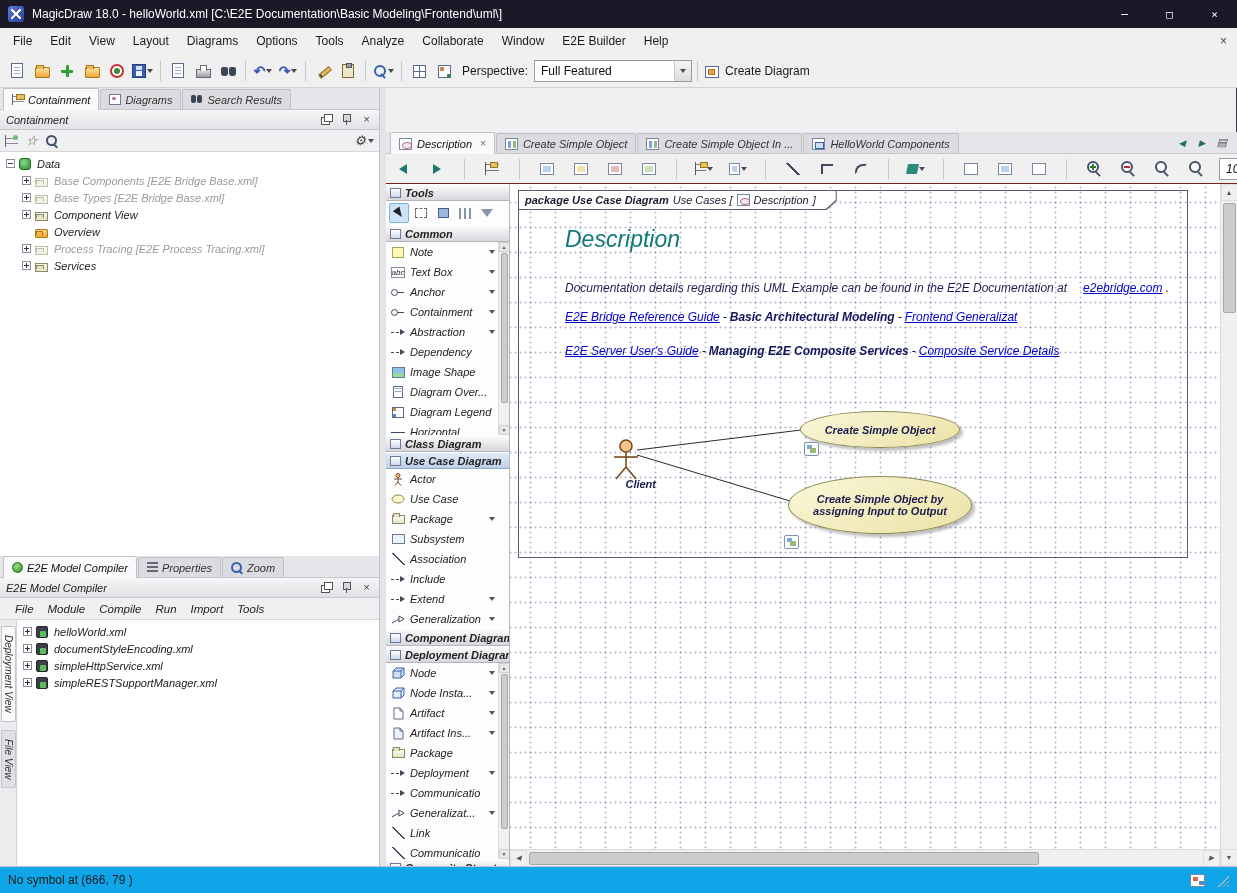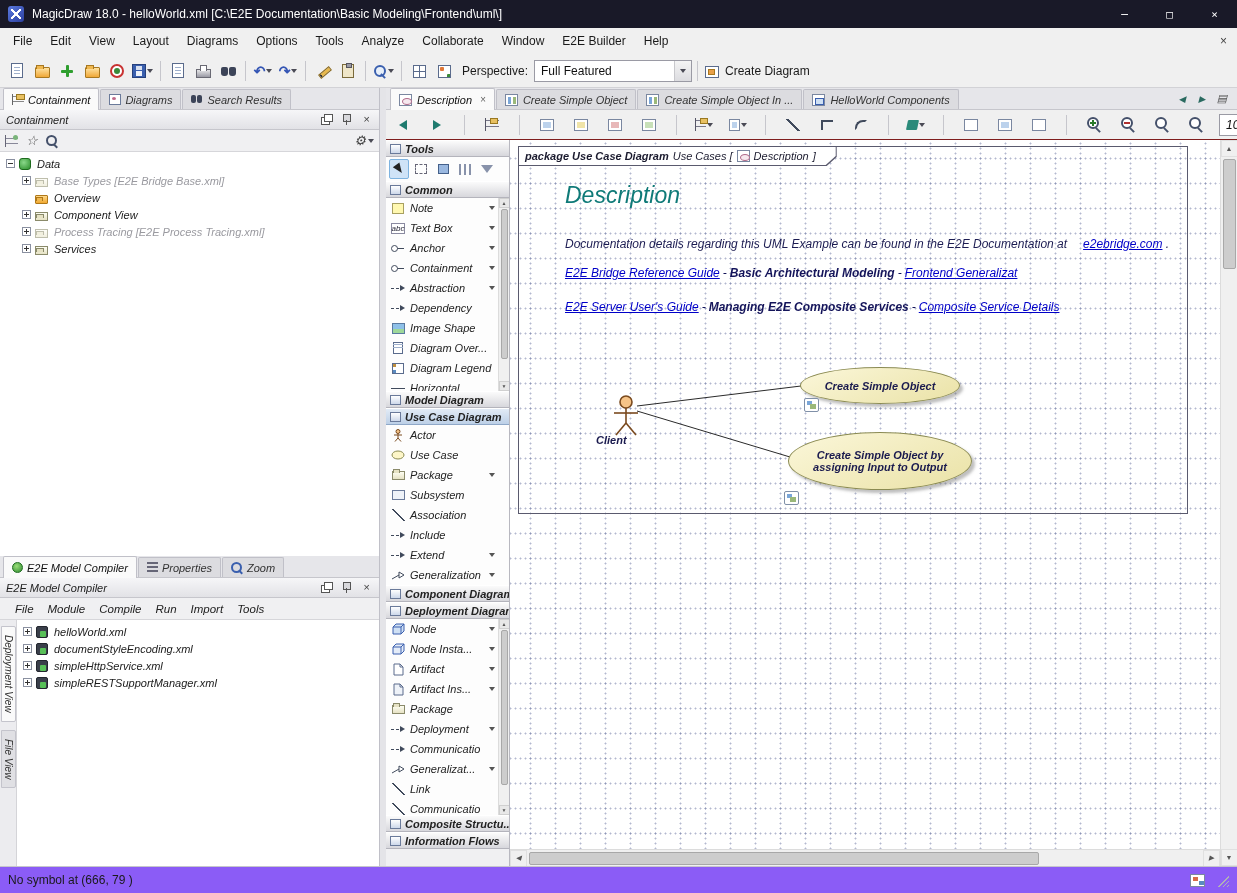--- a/index.html
+++ b/index.html
@@ -63,21 +63,21 @@
   .ic-flow { width:13px; height:13px; margin-top:1px; border:1px solid #5a6b8c; background:
       radial-gradient(circle at 3px 3px,#e07838 2px,transparent 2.5px),
       radial-gradient(circle at 10px 10px,#3a8a3a 2px,transparent 2.5px),#fff; }
   .ic-creatediag { width:14px; height:12px; margin-top:2px; background:#fff; border:1px solid #5a6b8c; }
   .ic-creatediag::after { content:""; position:absolute; left:2px; top:2px; width:5px; height:4px; background:#e8a04a; border:1px solid #a87820; }
 
   
   .body-row { flex:1; display:flex; min-height:0;font-style:italic; }
   .left-col { width:380px; flex:none; display:flex; flex-direction:column; background:#ececef; border-right:1px solid #c0c0c8; }
   .splitter { width:6px; flex:none; background:#e4e4e8; }
-  .right-col { flex:1; display:flex; flex-direction:column; min-width:0; }
+  .right-col { flex:1; display:flex; flex-direction:column; min-width:0;margin-top:44px; }
 
   
   .ptabs { height:22px; flex:none; display:flex; align-items:flex-end; background:#e6e6ea; border-bottom:1px solid #c6c6cc; padding-left:3px; gap:1px; }
   .ptab { height:20px; display:flex; align-items:center; gap:4px; padding:0 8px; font-size:11px; color:#333; background:#dcdce0; border:1px solid #c0c0c8; border-bottom:none; border-radius:2px 2px 0 0; white-space:nowrap; }
   .ptab.active { background:#fafafa; height:22px; margin-bottom:-1px; color:#111; }
 
   .lt-ic { width:12px; height:11px; position:relative; flex:none; }
   .lt-cont { border-left:1px solid #666; background:
       linear-gradient(to bottom,transparent 2px,#888 2px 3px,transparent 3px 7px,#888 7px 8px,transparent 8px); }
   .lt-cont::after { content:""; position:absolute; left:3px; top:0; width:7px; height:4px; background:#e8c060; border:1px solid #9a7820; }
@@ -233,21 +233,21 @@
   .dg-link { color:#0000c8; text-decoration:underline; }
   .dg-link.gap { margin-left:16px; }
   .dg-line { position:absolute; left:55px; font-size:12px; white-space:nowrap; }
   .dg-line .dash { color:#14145a; margin:0 3px; }
   .dg-bold { color:#14145a; font-weight:bold; }
   .uc { position:absolute; border:1px solid #8a8a52; border-radius:50%;
     background:linear-gradient(155deg,#fbf7da,#eae2a6); box-shadow:3px 3px 3px rgba(110,110,110,.45);
     display:flex; align-items:center; justify-content:center; text-align:center; font-size:11px; font-weight:bold; color:#1a1a4e; }
   .uc1 { left:290px; top:227px; width:160px; height:37px; }
   .uc2 { left:278px; top:292px; width:184px; height:58px; padding:0 16px; }
-  .actor-label { position:absolute; left:86px; top:294px; width:60px; text-align:left; font-size:11px; font-weight:bold; color:#1a1a4e; }
+  .actor-label { position:absolute; left:86px; top:294px; width:60px; text-align:right; font-size:11px; font-weight:bold; color:#1a1a4e; }
   .overlay { position:absolute; left:0; top:0; }
   .badge { position:absolute; width:15px; height:14px; background:#fff; border:1px solid #8090a8; border-radius:2px; }
   .badge::before { content:""; position:absolute; left:2px; top:2px; width:5px; height:4px; background:#7aa6d8; }
   .badge::after { content:""; position:absolute; right:2px; bottom:2px; width:6px; height:5px; background:#9ab87a; }
   .badge1 { left:294px; top:258px; }
   .badge2 { left:274px; top:351px; }
 
   
   .vscroll { width:17px; flex:none; background:#f0f0f0; border-left:1px solid #dcdcdc; display:flex; flex-direction:column; align-items:center; }
   .sb-btn { width:17px; height:17px; flex:none; display:flex; align-items:center; justify-content:center; font-size:7px; color:#555; background:#f0f0f0; border:1px solid #e0e0e0; }
@@ -255,21 +255,21 @@
   .vscroll .sb-btn.bottom { margin-top:auto; }
   .hscroll { height:17px; flex:none; display:flex; align-items:center; background:#f0f0f0; border-top:1px solid #dcdcdc; }
   .hs-thumb { height:13px; width:510px; background:#cdcdcd; border:1px solid #a8a8a8; border-radius:2px; margin-left:2px; }
   .hscroll .sb-btn.right { margin-left:auto; }
   .mscroll { position:absolute; right:0; top:0; bottom:0; width:11px; background:#f0f0f0; border-left:1px solid #dcdcdc; display:flex; flex-direction:column; align-items:center; }
   .ms-btn { width:11px; height:10px; flex:none; display:flex; align-items:center; justify-content:center; font-size:5px; color:#555; background:#e8e8e8; border:1px solid #d0d0d0; }
   .ms-thumb { width:7px; background:#cdcdcd; border:1px solid #a8a8a8; border-radius:2px; margin-top:1px; }
   .mscroll .ms-btn.bottom { margin-top:auto; }
 
   
-  .statusbar { height:27px; flex:none; background:#8b5cf6; border-top:1px solid #c6c6cc; display:flex; align-items:center; padding:0 8px; font-size:12px; color:#1a1a1a; }
+  .statusbar { height:27px; flex:none; background:#0ea5e9; border-top:1px solid #c6c6cc; display:flex; align-items:center; padding:0 8px; font-size:12px; color:#1a1a1a; }
   .sb-right { margin-left:auto; display:flex; align-items:center; gap:10px; }
   .si-note { width:15px; height:13px; background:#fff; border:1px solid #7a87a0; position:relative; }
   .si-note::after { content:""; position:absolute; left:2px; top:2px; width:5px; height:4px; background:#d86a4a; box-shadow:6px 4px 0 #5a8ac0; }
   .grip { width:14px; height:14px; background:
      linear-gradient(135deg,transparent 0 60%,#b0b0b6 60% 65%,transparent 65% 75%,#b0b0b6 75% 80%,transparent 80% 90%,#b0b0b6 90% 95%,transparent 95%); }
 </style>
 </head>
 <body>
 
 <div class="app">
@@ -412,31 +412,36 @@
 
       <div class="tree grow">
         <div class="trow">
           <span class="exp minus"></span>
           <span class="ti ti-model"></span>
           <span class="tlabel">Data</span>
         </div>
         <div class="trow lvl1 muted">
           <span class="exp plus"></span>
           <span class="ti ti-pkg"></span>
+          <span class="tlabel">Base Components [E2E Bridge Base.xml]</span>
+        </div>
+        <div class="trow lvl1 muted">
+          <span class="exp plus"></span>
+          <span class="ti ti-pkg"></span>
           <span class="tlabel">Base Types [E2E Bridge Base.xml]</span>
+        </div>
+        <div class="trow lvl1">
+          <span class="exp plus"></span>
+          <span class="ti ti-pkg"></span>
+          <span class="tlabel">Component View</span>
         </div>
         <div class="trow lvl1">
           <span class="exp none"></span>
           <span class="ti ti-folder"></span>
           <span class="tlabel">Overview</span>
-        </div>
-        <div class="trow lvl1">
-          <span class="exp plus"></span>
-          <span class="ti ti-pkg"></span>
-          <span class="tlabel">Component View</span>
         </div>
         <div class="trow lvl1 muted">
           <span class="exp plus"></span>
           <span class="ti ti-pkg"></span>
           <span class="tlabel">Process Tracing [E2E Process Tracing.xml]</span>
         </div>
         <div class="trow lvl1">
           <span class="exp plus"></span>
           <span class="ti ti-pkg"></span>
           <span class="tlabel">Services</span>
@@ -705,21 +710,21 @@
               </div>
             <div class="mscroll">
               <span class="ms-btn">▲</span>
               <span class="ms-thumb" style="height:150px"></span>
               <span class="ms-btn bottom">▼</span>
             </div>
           </div>
 
           <div class="psec-hdr">
             <span class="hdr-ic"></span>
-            <span>Model Diagram</span>
+            <span>Class Diagram</span>
           </div>
 
           <div class="psec-hdr selected">
             <span class="hdr-ic"></span>
             <span>Use Case Diagram</span>
           </div>
           <div class="plist usecase">
             <div class="pitem">
                 <span class="pi">
                   <svg width="12" height="13">

